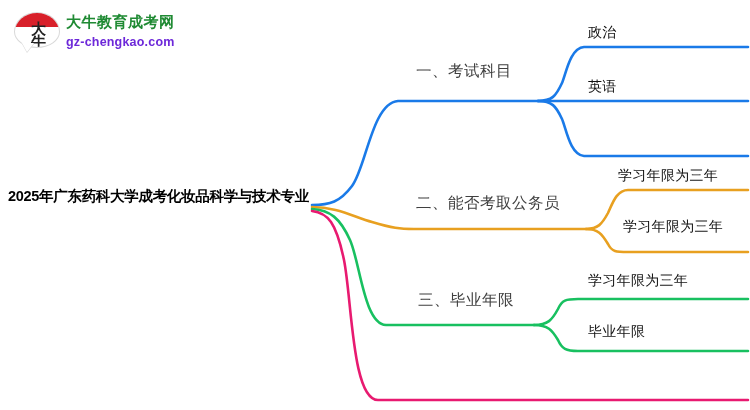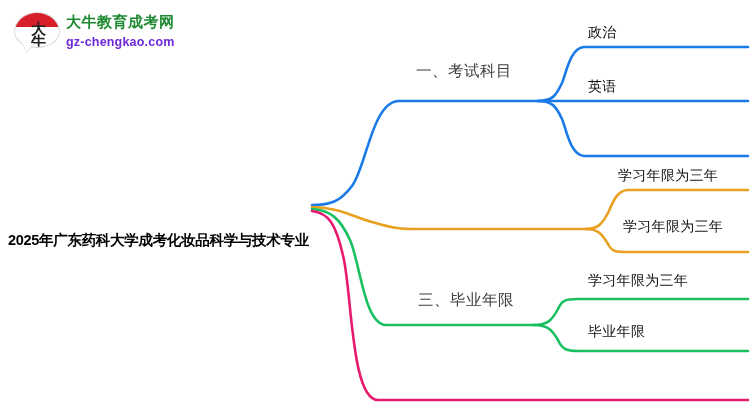--- a/index.html
+++ b/index.html
@@ -117,21 +117,20 @@
     color: #111111;
     font-family: "Liberation Sans", "DejaVu Sans", sans-serif;
   }
   #root-node {
     left: 8px;
     top: 187px;
     font-size: 14.5px;
     font-weight: bold;
     letter-spacing: -0.3px;
     color: #000000;
-    margin-top: 44px;
   }
   .branch-label {
     font-size: 15.5px;
     letter-spacing: 0.5px;
     color: #404040;
   }
   .leaf-label {
     font-size: 14px;
     letter-spacing: 0.3px;
     color: #111111;
@@ -184,20 +183,21 @@
       <path d="M312,211 C328,213 336,222 344,260 C352,300 352,400 378,400 L748,400" fill="none" stroke="#e81a70" stroke-width="2.6" stroke-linecap="round"></path>
     </g>
   </svg>
 
   <div class="node" id="root-node">2025年广东药科大学成考化妆品科学与技术专业</div>
 
   <div class="node branch-label" style="left:416px; top:61px;">一、考试科目</div>
   <div class="node leaf-label" style="left:588px; top:24px;">政治</div>
   <div class="node leaf-label" style="left:588px; top:78px;text-align:center;">英语</div>
 
+  <div class="node branch-label" style="left:416px; top:193px;">二、能否考取公务员</div>
   <div class="node leaf-label" style="left:618px; top:167px;">学习年限为三年</div>
   <div class="node leaf-label" style="left:623px; top:218px;">学习年限为三年</div>
 
   <div class="node leaf-label" style="left:588px; top:272px;">学习年限为三年</div>
   <div class="node branch-label" style="left:418px; top:290px;">三、毕业年限</div>
   <div class="node leaf-label" style="left:588px; top:323px;">毕业年限</div>
 
 
 </div>
 

